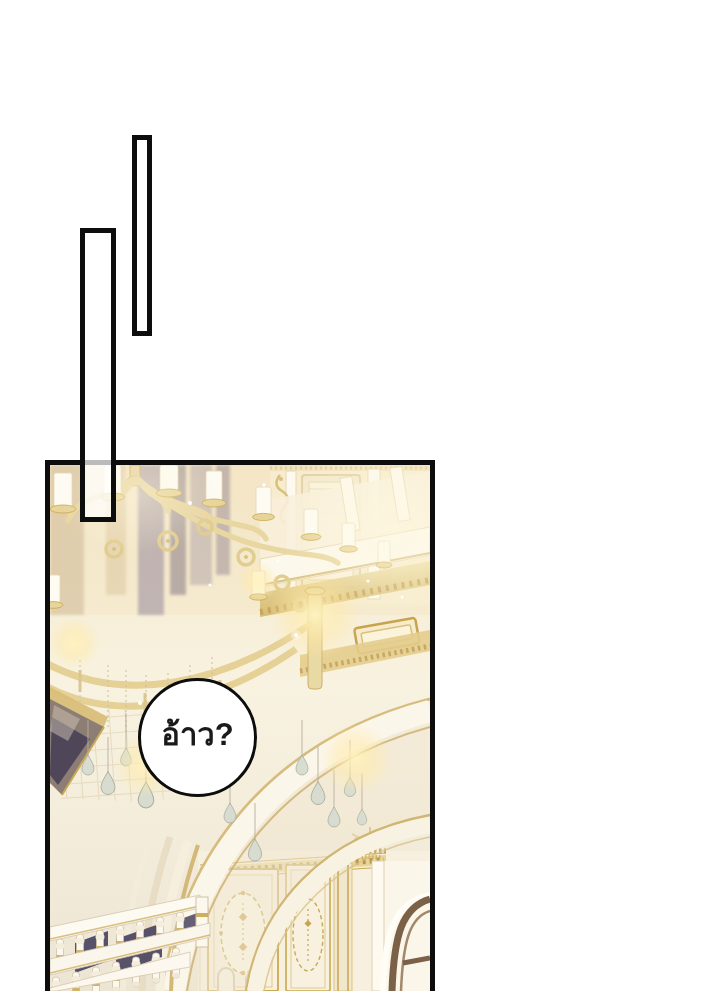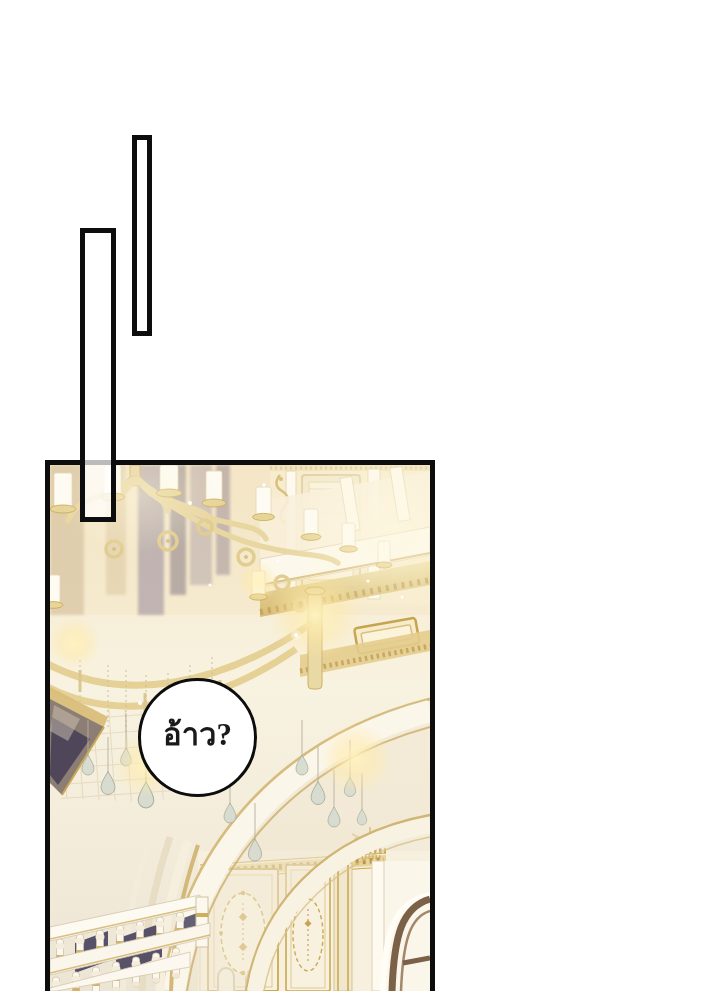--- a/index.html
+++ b/index.html
@@ -1,17 +1,17 @@
 <!DOCTYPE html>
 <html style="--c-ink: #0d0d0d; --c-paper: #ffffff; --c-cream: #f6ecd1; --c-cream-light: #faf4e3; --c-gold: #e6d29a; --c-gold-deep: #c9a44e; --c-gold-line: #d4ba7c; --c-white-warm: #fcf8ee; --c-taupe: #96879a; --c-navy: #4a4460; --c-brown: #7a6148; --c-crystal: #d6dbd0; --c-glow: #ffeeab; --c-banner: #8c7e74;"><head>
 <meta charset="utf-8">
 <style>
   html,body{margin:0;padding:0;background:#fff;}
   .page{position:relative;width:720px;height:991px;background:var(--c-paper,#fff);overflow:hidden;
-        font-family:Liberation Serif, serif;}
+        font-family:Liberation Sans, sans-serif;}
   .speedline{position:absolute;border:5px solid var(--c-ink,#0d0d0d);background:rgba(255,255,255,.72);
              box-sizing:border-box;z-index:3;}
   .speedline-right{left:132px;top:135px;width:20px;height:201px;}
   .speedline-left{left:80px;top:228px;width:36px;height:294px;}
   .panel{position:absolute;left:45px;top:460px;width:390px;height:531px;box-sizing:border-box;
          border:5px solid var(--c-ink,#0d0d0d);border-bottom:none;background:#f6ecd1;z-index:1;overflow:hidden;}
   .panel svg{position:absolute;left:0;top:0;width:380px;height:526px;display:block;}
   .bubble{position:absolute;left:88px;top:213px;width:119px;height:119px;border-radius:50%;
           background:#fff;border:3px solid var(--c-ink,#111);box-sizing:border-box;z-index:2;
           display:flex;align-items:center;justify-content:center;}

